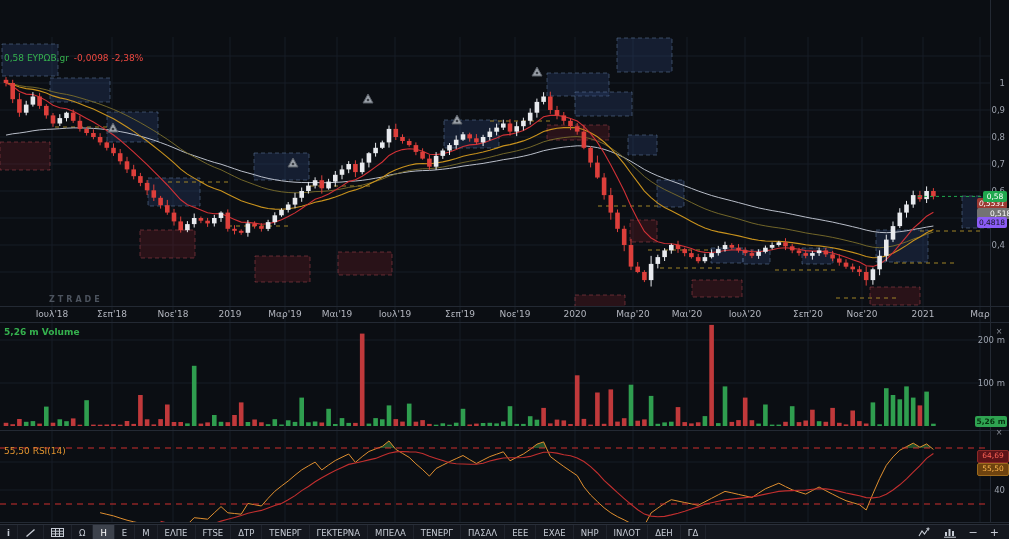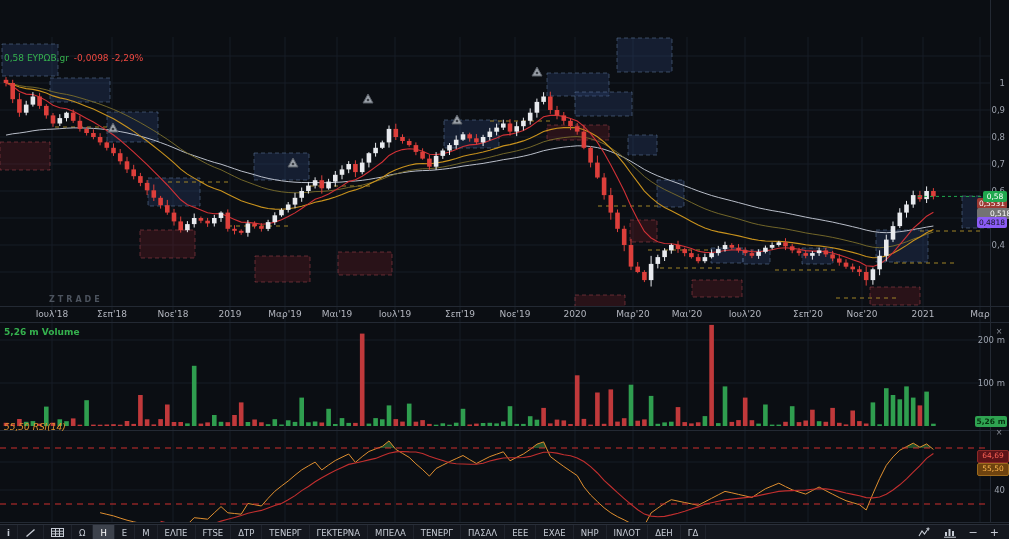--- a/index.html
+++ b/index.html
@@ -5,25 +5,25 @@
   html,body{margin:0;padding:0;background:#000;}
   #app{position:relative;width:1009px;height:539px;background:#0b0e13;overflow:hidden;
        font-family:"DejaVu Sans",sans-serif;-webkit-font-smoothing:antialiased;}
   #chart-svg{position:absolute;left:0;top:0;}
   .legend{position:absolute;font-size:9px;white-space:nowrap;letter-spacing:0;}
   #price-legend{left:4px;top:53px;}
   #price-legend .up{color:#35b14e;}
   #price-legend .dn{color:#ef4840;margin-left:5px;}
   #watermark{left:4px;top:295px;font-size:8px;color:#4c535e;letter-spacing:3px;font-weight:700;margin-left:45px;}
   #volume-legend{left:4px;top:327px;color:#35b14e;font-weight:bold;}
-  #rsi-legend{left:4px;top:422px;color:#e0932f;font-style:italic;}
+  #rsi-legend{left:4px;top:446px;color:#e0932f;}
   .badge{position:absolute;left:977px;width:30px;height:11px;border-radius:2px;
          font-size:7.5px;line-height:11px;text-align:center;color:#fff;z-index:5;}
   .badge.last{left:983px;width:24px;background:#1fa84e;z-index:6;}
-  .badge.mafast{background:#9c3a33;}
+  .badge.mafast{background:#9c3a33;font-style:italic;}
   .badge.mamid{background:#737373;padding-left:11px;}
   .badge.maslow{background:#8b5cf6;color:#12151b;}
   .badge.vol{left:975px;width:32px;background:#2fa351;color:#06300f;font-weight:700;}
   .badge.rsired{background:#5d1318;color:#ff6257;border:1px solid #8c2a27;line-height:9px;text-align:center;}
   .badge.rsiline{background:#6e430f;color:#ffb64d;border:1px solid #9c6a1d;line-height:9px;}
   .pane-close{position:absolute;left:993px;width:12px;height:10px;color:#8a8f99;font-size:8px;
               line-height:10px;text-align:center;cursor:pointer;z-index:7;}
   #toolbar{position:absolute;left:0;top:524px;width:1009px;height:15px;background:#14171e;
            border-top:1px solid #2a2f39;display:flex;align-items:stretch;font-size:8.5px;color:#c6cbd4;}
   .tb-item{display:flex;align-items:center;padding:0 7px;border-right:1px solid #20242d;cursor:pointer;}
@@ -592,21 +592,21 @@
       <text x="633" y="317" font-size="9" fill="#b2b5be" text-anchor="middle" font-family="DejaVu Sans, sans-serif">Μαρ'20</text>
       <text x="687" y="317" font-size="9" fill="#b2b5be" text-anchor="middle" font-family="DejaVu Sans, sans-serif">Μαι'20</text>
       <text x="745" y="317" font-size="9" fill="#b2b5be" text-anchor="middle" font-family="DejaVu Sans, sans-serif">Ιουλ'20</text>
       <text x="808" y="317" font-size="9" fill="#b2b5be" text-anchor="middle" font-family="DejaVu Sans, sans-serif">Σεπ'20</text>
       <text x="862" y="317" font-size="9" fill="#b2b5be" text-anchor="middle" font-family="DejaVu Sans, sans-serif">Νοε'20</text>
       <text x="923" y="317" font-size="9" fill="#b2b5be" text-anchor="middle" font-family="DejaVu Sans, sans-serif">2021</text>
       <text x="980" y="317" font-size="9" fill="#b2b5be" text-anchor="middle" font-family="DejaVu Sans, sans-serif">Μαρ</text>
     </svg>
 
 <div class="legend" id="price-legend">
-  <span class="up"><span>0,58</span>&nbsp;<span>ΕΥΡΩΒ.gr</span></span><span class="dn"><span>-0,0098</span> <span>-2,29%</span></span>
+  <span class="up"><span>0,58</span>&nbsp;<span>ΕΥΡΩΒ.gr</span></span><span class="dn"><span>-0,0098</span> <span>-2,38%</span></span>
 </div>
 <div class="legend" id="watermark">ZTRADE</div>
 <div class="legend" id="volume-legend">
   <span>5,26 m</span>&nbsp;<span>Volume</span>
 </div>
 <div class="legend" id="rsi-legend">
   <span>55,50</span>&nbsp;<span>RSI(14)</span>
 </div>
 
 <div class="badge last" id="b-last" style="top: 191px;">0,58</div>

